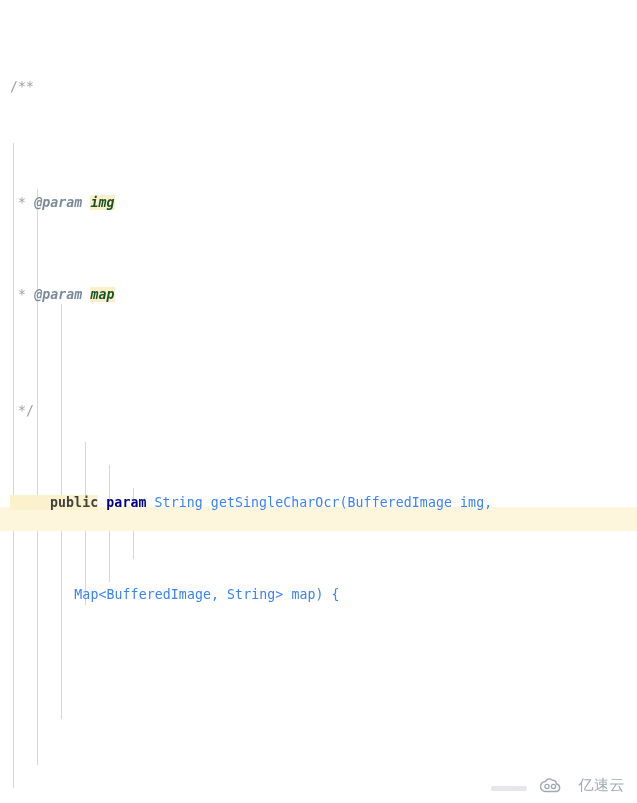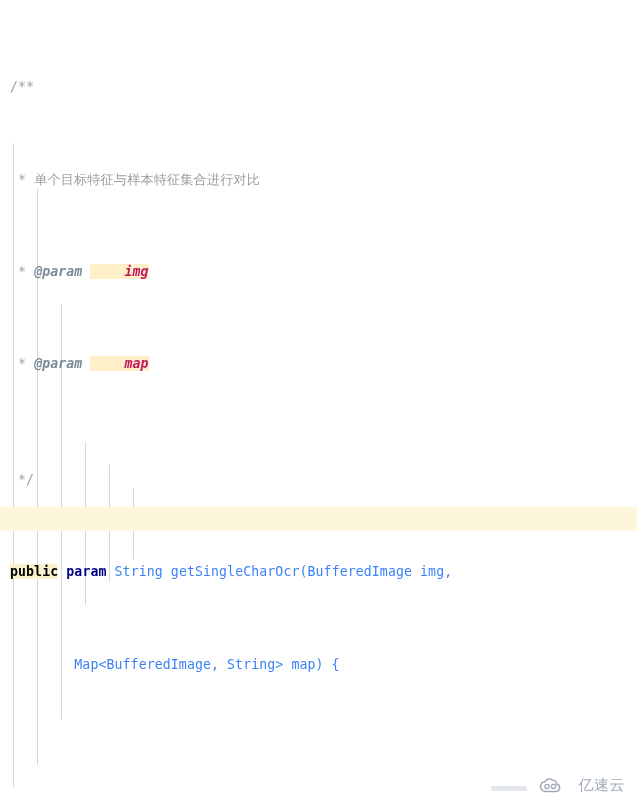--- a/index.html
+++ b/index.html
@@ -61,23 +61,23 @@
     display: block;
     height: 23.1px;
     padding-left: 10px;
     position: relative;
     z-index: 3;
   }
 
   
   .cmt      { color: #9e9e9e; }
   .cmt-tag  { color: #7a8a99; font-weight: bold; font-style: italic; }
-  .cmt-par  { color: #be185d; font-weight: bold; font-style: italic; background: #fdf0c8; padding-left: 34px; }
+  .cmt-par  { color: #14532d; font-weight: bold; font-style: italic; background: #fdf0c8; }
   .kw       { color: #000080; font-weight: bold; }
-  .kw-hl    { color: #000000; font-weight: bold; background: #fbf2cd; }
+  .kw-hl    { color: #404040; font-weight: bold; background: #fbf2cd; padding-left: 40px; }
   .plain    { color: #3b82f6; }
 
   
   .watermark {
     position: absolute;
     right: 12px;
     bottom: 8px;
     display: flex;
     align-items: center;
     gap: 16px;
@@ -113,21 +113,20 @@
     <div class="guide" style="left:133px; top:488px; height:71px;"></div>
     <div class="guide" style="left:61px;  top:327px; height:23px;"></div>
   </div>
 
   <div class="line-highlight" style="top:507px; height:24px;"></div>
 
   <div class="code">
 
     <span class="ln"><span class="cmt">/**</span></span>
 
-    <span class="ln"><span class="cmt"> * </span><span class="cmt">单个目标特征与样本特征集合进行对比</span></span>
 
     <span class="ln"><span class="cmt"> * </span><span class="cmt-tag">@param</span><span class="cmt"> </span><span class="cmt-par">img</span></span>
 
     <span class="ln"><span class="cmt"> * </span><span class="cmt-tag">@param</span><span class="cmt"> </span><span class="cmt-par">map</span></span>
 
 
     <span class="ln"><span class="cmt"> */</span></span>
 
     <span class="ln"><span class="kw-hl">public</span><span class="plain"> </span><span class="kw">param</span><span class="plain"> </span><span class="plain">String</span><span class="plain"> getSingleCharOcr(BufferedImage img,</span></span>
 

